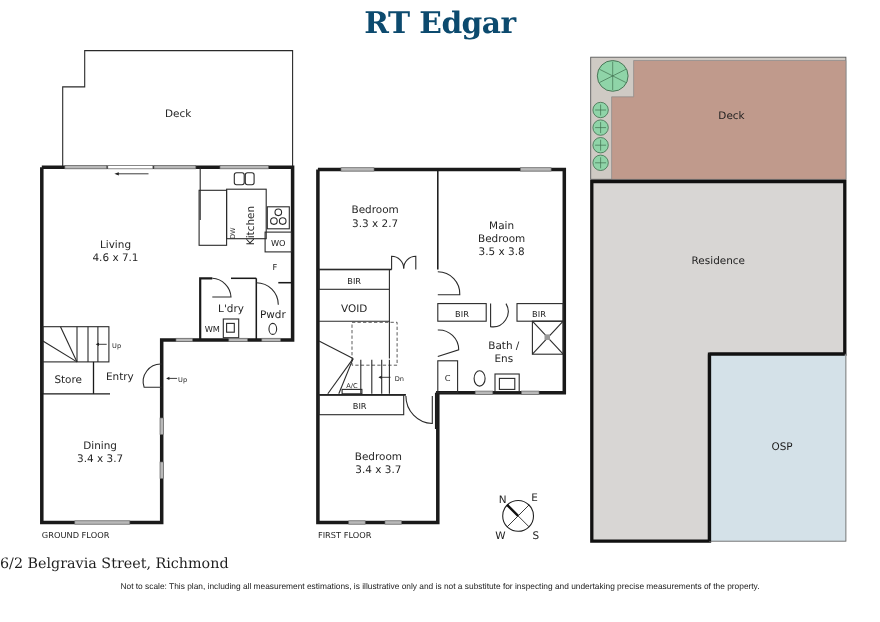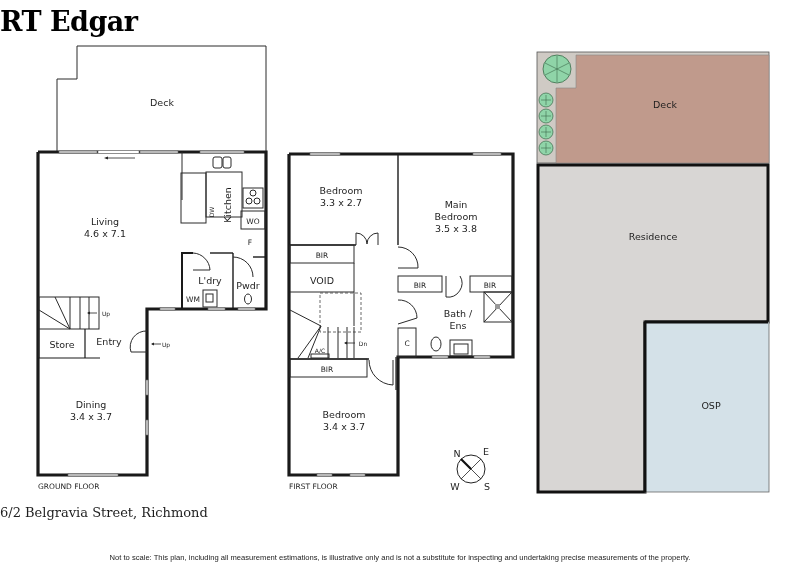--- a/index.html
+++ b/index.html
@@ -1,19 +1,19 @@
 <!DOCTYPE html>
 <html><head>
 <meta charset="utf-8">
 <style>
   html, body { margin: 0; padding: 0; }
   body { width: 800px; height: 565px; background: #ffffff; position: relative; overflow: hidden; font-family: "DejaVu Sans", sans-serif; color: #1e1e1e; }
-  .brand { position: absolute; left: 0; width: 800px; top: 6px; text-align: left; font-family: "DejaVu Serif", serif; font-weight: bold; font-size: 27px; color: #000000; letter-spacing: -0.5px; }
+  .brand { position: absolute; left: 0; width: 800px; top: 6px; text-align: center; font-family: "DejaVu Serif", serif; font-weight: bold; font-size: 27px; color: #0c4a6e; letter-spacing: -0.5px; }
   .address { position: absolute; left: 0; width: 800px; top: 505px; text-align: left; font-family: "DejaVu Serif", serif; font-size: 13px; color: #1e1e1e; }
-  .disclaimer { position: absolute; left: 0; width: 800px; top: 528px; text-align: center; font-family: "Liberation Sans", sans-serif; font-size: 7.6px; color: #222; margin-top: 25px; }
+  .disclaimer { position: absolute; left: 0; width: 800px; top: 528px; text-align: center; font-family: "Liberation Sans", sans-serif; font-size: 7.6px; color: #222; }
   svg { position: absolute; left: 0; top: 0; }
   .lbl { font-family: "DejaVu Sans", sans-serif; font-size: 9.5px; fill: #1e1e1e; text-anchor: middle; }
   .sm { font-size: 7.5px; }
   .xs { font-size: 6px; }
   .wall { stroke: #1a1a1a; stroke-width: 3.2; fill: none; }
   .thin { stroke: #2a2a2a; stroke-width: 1; fill: none; }
   .win { fill: #b9b9b9; stroke: #6a6a6a; stroke-width: 0.6; }
   .dash { stroke: #444; stroke-width: 0.8; stroke-dasharray: 3 2; fill: none; }
   .floorlbl { font-family: "DejaVu Sans", sans-serif; font-size: 7.5px; fill: #1e1e1e; }
 </style>

